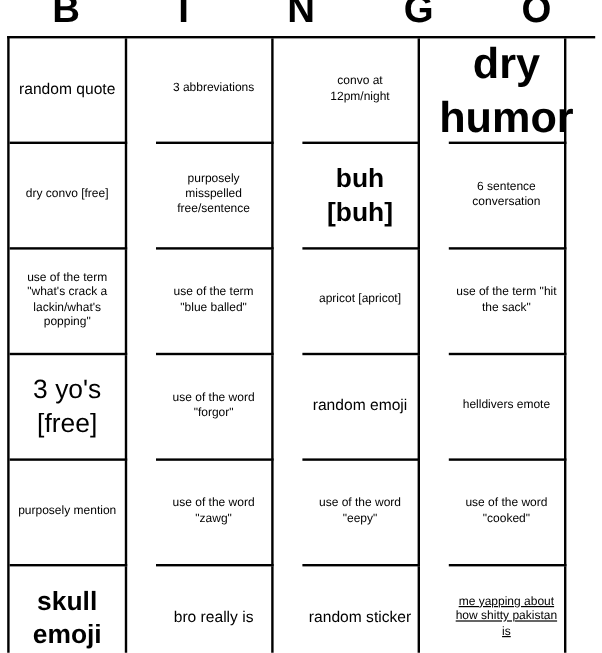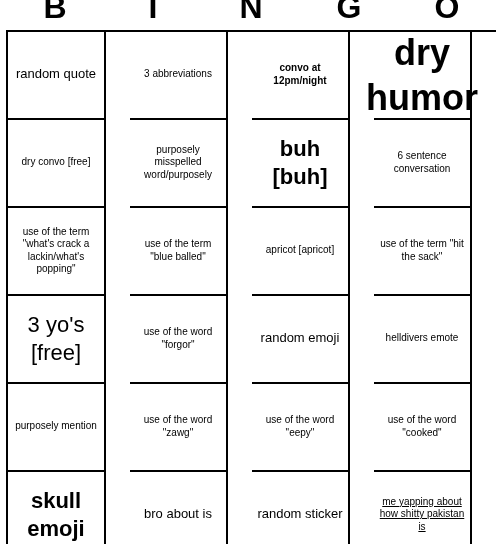--- a/index.html
+++ b/index.html
@@ -75,30 +75,30 @@
     <div class="bingo-letter">O</div>
   </div>
   <div class="bingo-grid" id="grid-container">
   <div class="bingo-cell">
         <span style="font-size: 13px; line-height: 1.25;">random quote</span>
       </div>
       <div class="bingo-cell">
         <span style="font-size: 10px; line-height: 1.25;">3 abbreviations</span>
       </div>
       <div class="bingo-cell">
-        <span style="font-size: 10px; line-height: 1.25; font-weight: bold;">convo at 12pm/night</span>
+        <span style="font-size: 10px; line-height: 1.25;">convo at 12pm/night</span>
       </div>
       <div class="bingo-cell">
         <span style="font-size: 36px; font-weight: bold; line-height: 1.25;">dry humor</span>
       </div>
       <div class="bingo-cell">
         <span style="font-size: 10px; line-height: 1.25;">dry convo [free]</span>
       </div>
       <div class="bingo-cell">
-        <span style="font-size: 10px; line-height: 1.25;">purposely misspelled word/purposely</span>
+        <span style="font-size: 10px; line-height: 1.25;">purposely misspelled free/sentence</span>
       </div>
       <div class="bingo-cell">
         <span style="font-size: 22px; font-weight: bold; line-height: 1.25;">buh [buh]</span>
       </div>
       <div class="bingo-cell">
         <span style="font-size: 10px; line-height: 1.25;">6 sentence conversation</span>
       </div>
       <div class="bingo-cell">
         <span style="font-size: 10px; line-height: 1.25;">use of the term "what's crack a lackin/what's popping"</span>
       </div>
@@ -132,21 +132,21 @@
       <div class="bingo-cell">
         <span style="font-size: 10px; line-height: 1.25;">use of the word "eepy"</span>
       </div>
       <div class="bingo-cell">
         <span style="font-size: 10px; line-height: 1.25;">use of the word "cooked"</span>
       </div>
       <div class="bingo-cell">
         <span style="font-size: 22px; font-weight: bold; line-height: 1.25;">skull emoji</span>
       </div>
       <div class="bingo-cell">
-        <span style="font-size: 13px; line-height: 1.25;">bro about is</span>
+        <span style="font-size: 13px; line-height: 1.25;">bro really is</span>
       </div>
       <div class="bingo-cell">
         <span style="font-size: 13px; line-height: 1.25;">random sticker</span>
       </div>
       <div class="bingo-cell">
         <span style="font-size: 10px; line-height: 1.25; text-decoration: underline;">me yapping about how shitty pakistan is</span>
       </div>
     </div>
 </div>
 

